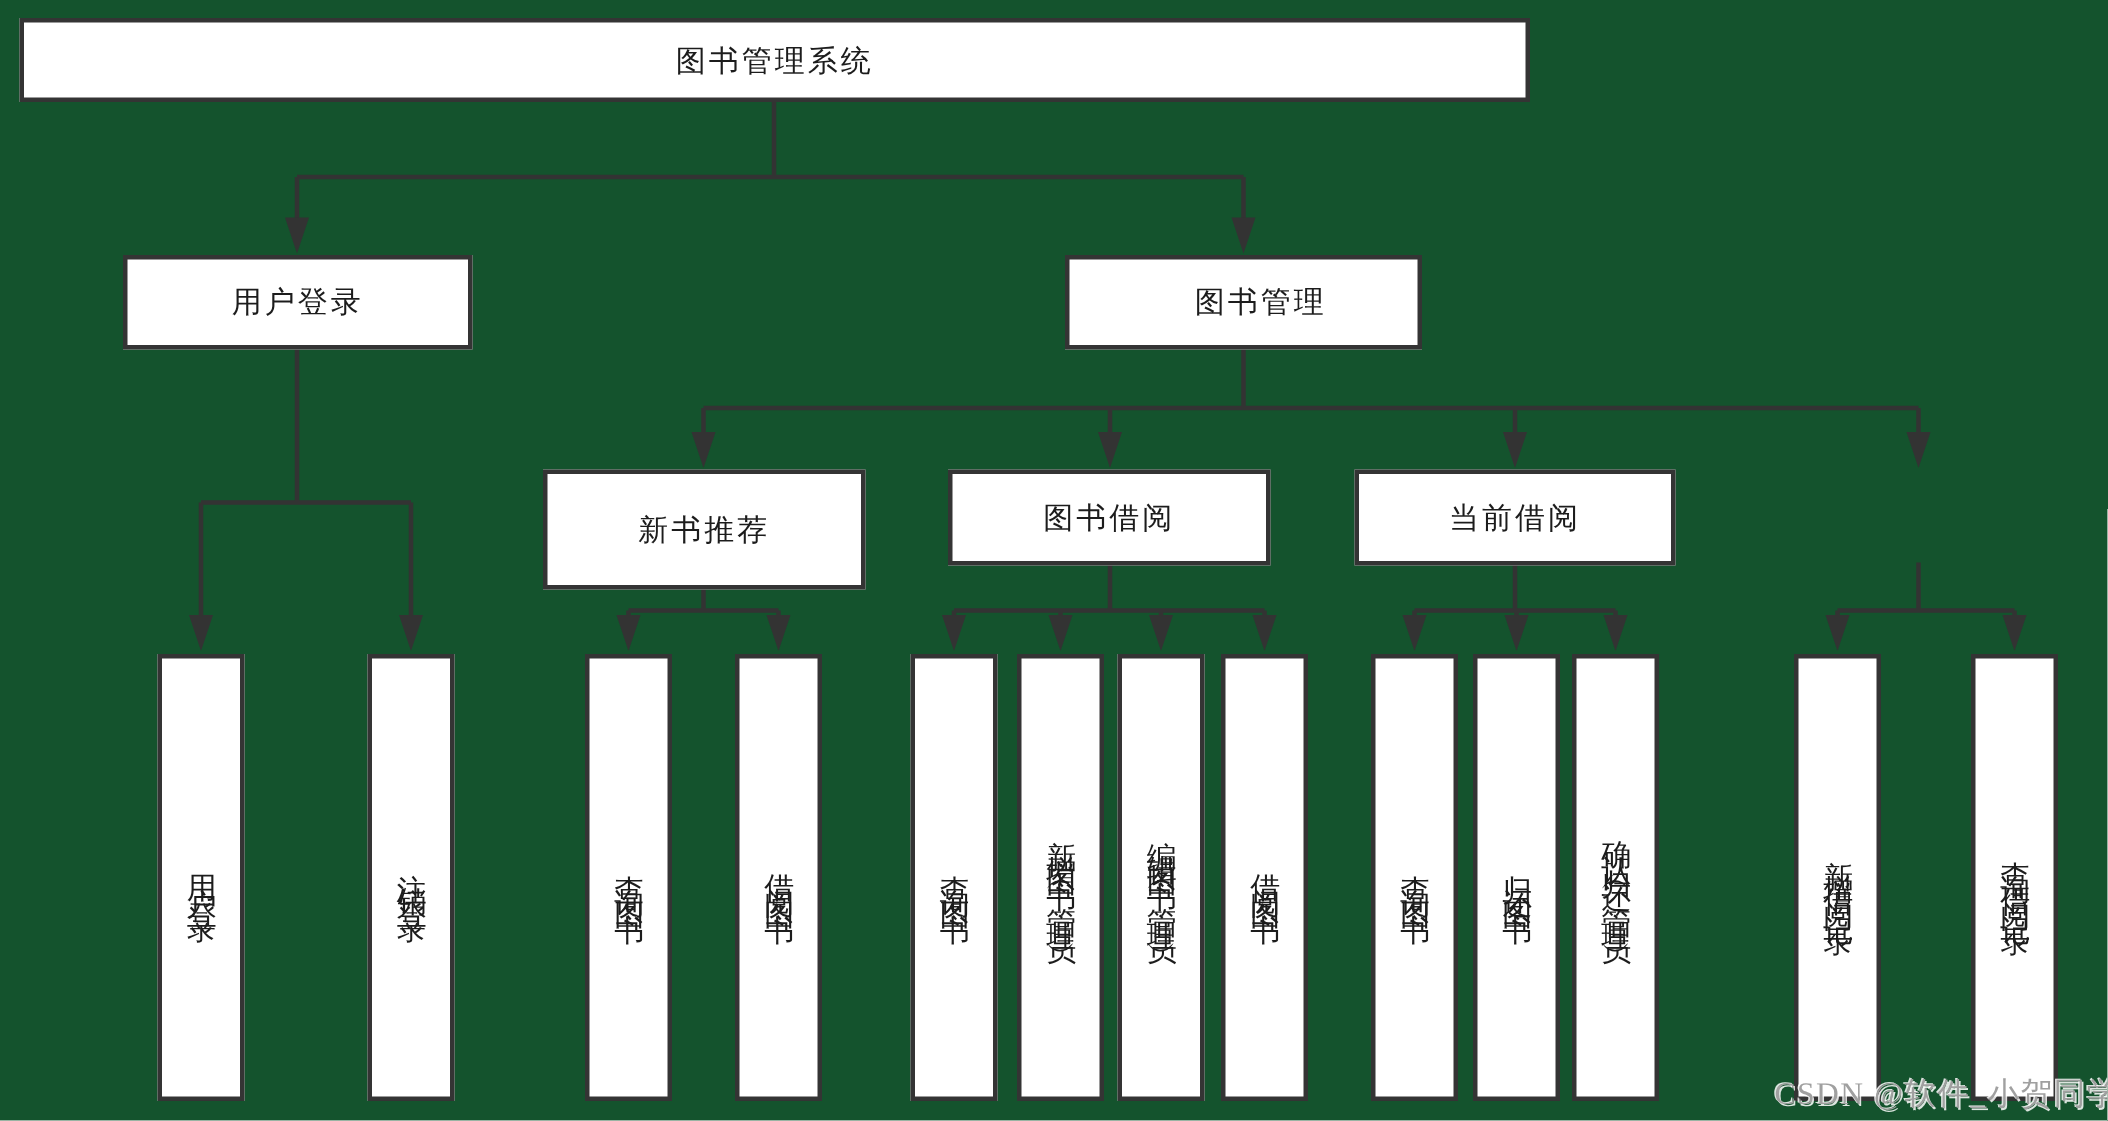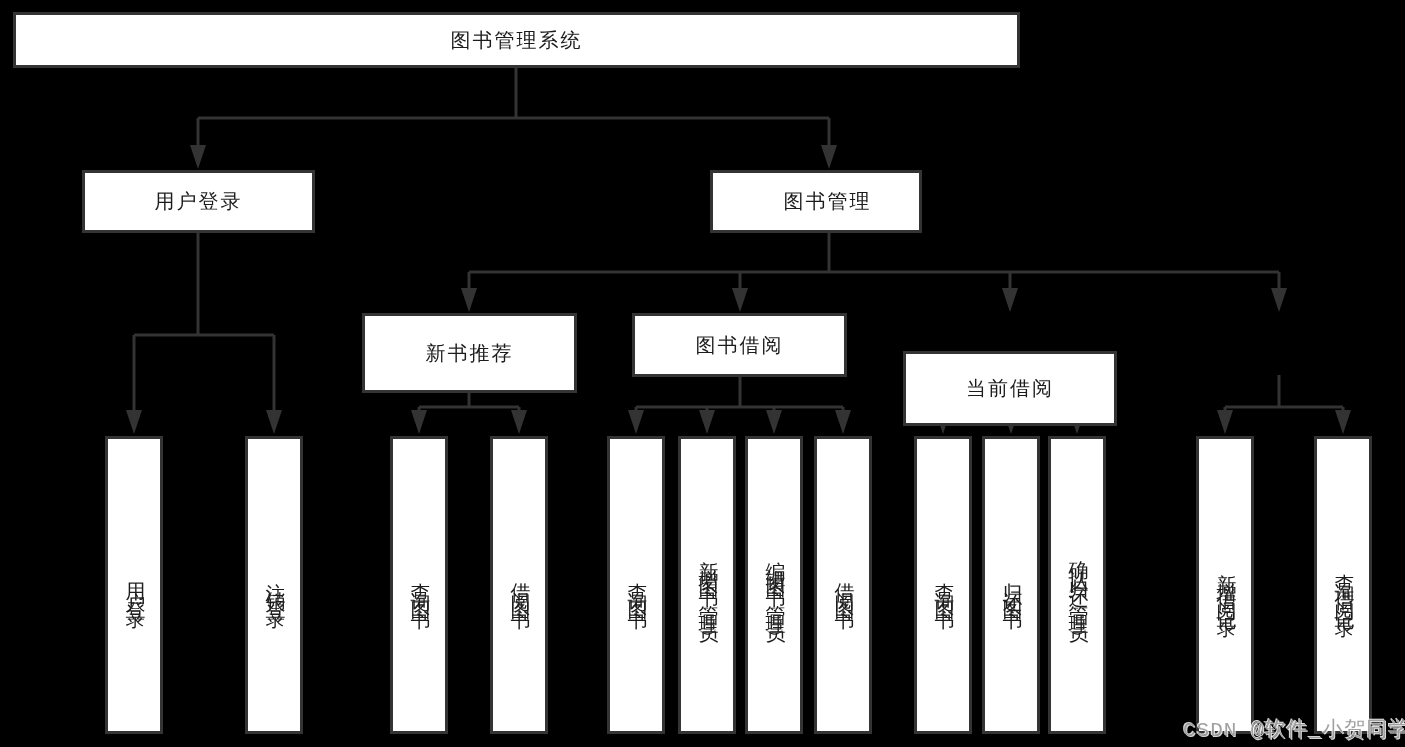--- a/index.html
+++ b/index.html
@@ -1,18 +1,18 @@
 <!DOCTYPE html>
 <html><head>
 <meta charset="utf-8">
 <style>
   html,body { margin:0; padding:0; background:#ffffff; }
   .canvas {
-    position:relative; width:1405px; height:747px; background:#000000; overflow:hidden;
-    font-family:Liberation Mono, monospace;
+    position:relative; width:1405px; height:747px; background:#14532d; overflow:hidden;
+    font-family:Liberation Serif, serif;
   }
   .connectors { position:absolute; left:0; top:0; z-index:1; }
   .node {
     position:absolute; box-sizing:border-box; background:#ffffff;
     border:3px solid #343434; color:#1c1c1c; z-index:2;
     display:flex; align-items:center; justify-content:center; text-align:center;
   }
   .node.h span { font-size:20px; letter-spacing:2px; white-space:nowrap; }
   .node.v span {
     writing-mode:vertical-rl; text-orientation:mixed;
@@ -69,31 +69,31 @@
     </g>
   </svg>
 
   <div class="node h" style="left:13px; top:12px; width:1007px; height:56px;">
     <span>图书管理系统</span>
   </div>
 
   <div class="node h" style="left:82px; top:170px; width:233px; height:63px;">
     <span>用户登录</span>
   </div>
-  <div class="node h" style="left:710px; top:170px; width:212px; height:63px;padding-left:23px;">
+  <div class="node h" style="left:710px; top:170px; width:238px; height:63px;padding-left:23px;">
     <span>图书管理</span>
   </div>
 
   <div class="node h" style="left:362px; top:313px; width:215px; height:80px;">
     <span>新书推荐</span>
   </div>
   <div class="node h" style="left:632px; top:313px; width:215px; height:64px;align-items:center;">
     <span>图书借阅</span>
   </div>
-  <div class="node h" style="left:903px; top:313px; width:214px; height:75px;margin-top:38px;">
+  <div class="node h" style="left:903px; top:313px; width:214px; height:64px;">
     <span>当前借阅</span>
   </div>
 
   <div class="node v" style="left:105px; top:436px; width:58px; height:298px;">
     <span>用户登录</span>
   </div>
   <div class="node v" style="left:245px; top:436px; width:58px; height:298px;">
     <span>注销登录</span>
   </div>
 

